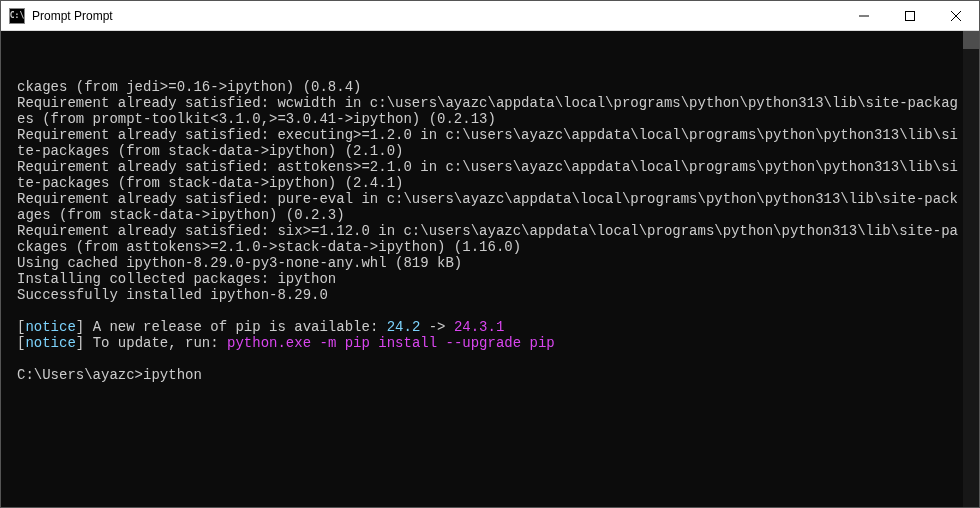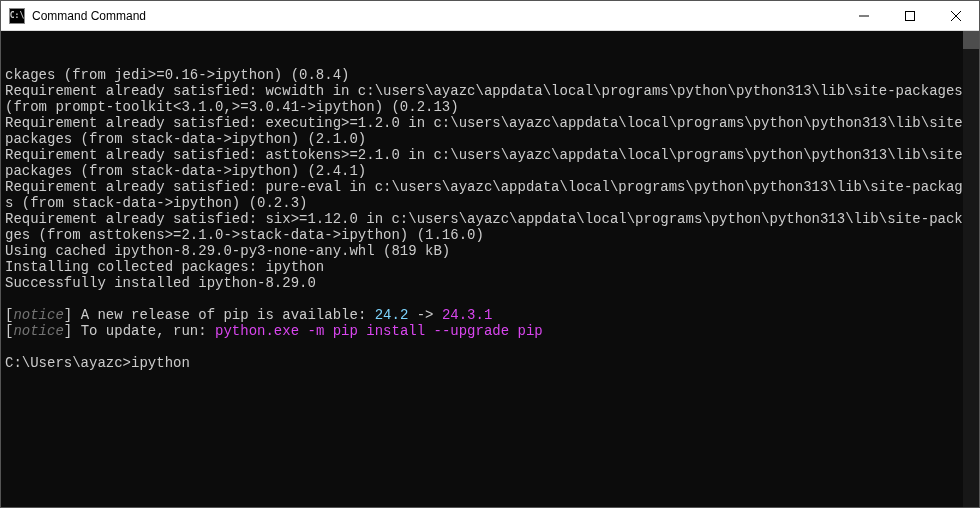--- a/index.html
+++ b/index.html
@@ -70,21 +70,21 @@
       width: 10px;
       height: 10px;
     }
     .terminal {
       flex: 1;
       background: #0c0c0c;
       color: #cccccc;
       font-family: Consolas, "Courier New", monospace;
       font-size: 14px;
       line-height: 16px;
-      padding: 4px;
+      padding: 16px;
       overflow-y: auto;
       position: relative;
       white-space: pre-wrap;
       word-break: break-all;
     }
     .terminal-content {
       padding: 0;
     }
     .scrollbar-track {
       position: absolute;
@@ -96,32 +96,32 @@
     }
     .scrollbar-thumb {
       position: absolute;
       right: 0;
       top: 0;
       width: 16px;
       height: 18px;
       background: #4d4d4d;
     }
     .c-gray { color: #cccccc; }
-    .c-blue { color: #737373; font-style: italic; }
+    .c-blue { color: #7dd3fc; }
     .c-red { color: #7dd3fc; }
     .c-green { color: #d946ef; }
   </style>
 </head>
 <body>
 
 <div class="window">
   <div class="title-bar">
     <div class="title-left">
       <div class="cmd-icon">C:\</div>
-      <span class="title-text">Command Command</span>
+      <span class="title-text">Prompt Prompt</span>
     </div>
     <div class="window-controls">
       <button class="win-btn">
         <svg viewBox="0 0 10 10">
             <line x1="0" y1="5" x2="10" y2="5" stroke="#000" stroke-width="1"></line>
           </svg>
       </button>
       <button class="win-btn">
         <svg viewBox="0 0 10 10">
             <rect x="0.5" y="0.5" width="9" height="9" fill="none" stroke="#000" stroke-width="1"></rect>

